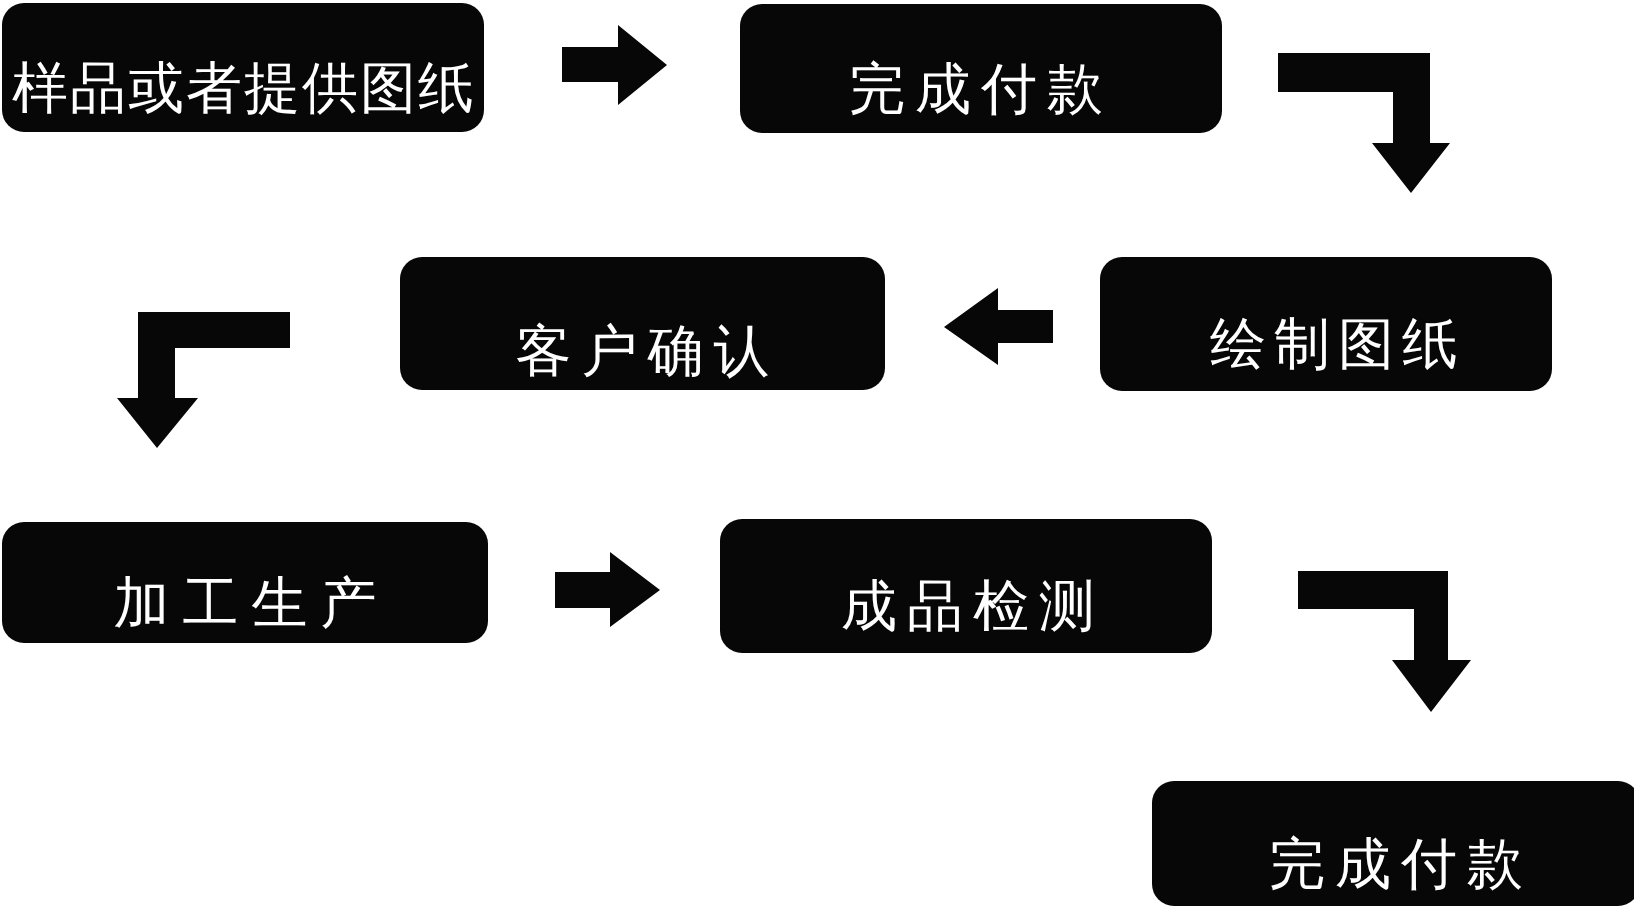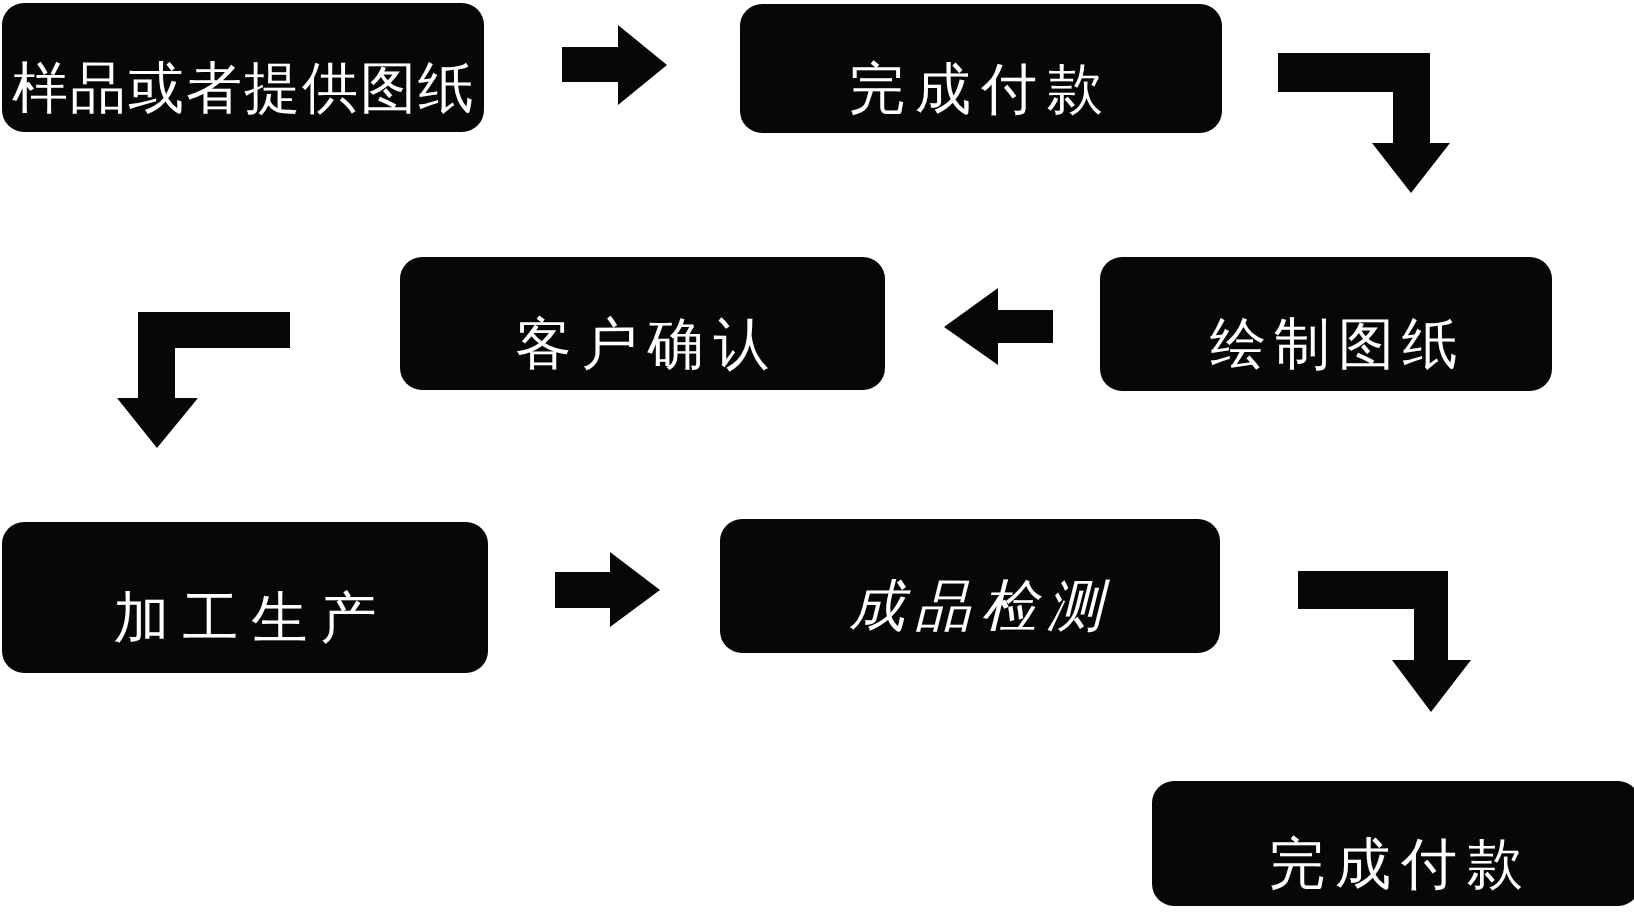--- a/index.html
+++ b/index.html
@@ -24,23 +24,23 @@
     justify-content:center;
     color:var(--node-text);
     font-weight:500;
     white-space:nowrap;
   }
   .node span{display:block;margin-top:42px;}
   
   .n1{left:2px;  top:3px;   width:480px;height:129px;font-size:56px;letter-spacing:2px; padding-left:2px;}
   .n2{left:740px;top:4px;   width:482px;height:129px;font-size:56px;letter-spacing:10px;padding-left:0;}
   .n3{left:1100px;top:257px;width:428px;height:134px;font-size:56px;letter-spacing:8px; padding-left:24px;}
-  .n4{left:400px;top:257px; width:475px;height:133px;font-size:56px;letter-spacing:10px;padding-left:10px;}
-  .n5{left:2px;  top:522px; width:473px;height:151px;font-size:56px;letter-spacing:13px;padding-left:13px;}
-  .n6{left:720px;top:519px; width:478px;height:134px;font-size:56px;letter-spacing:10px;padding-left:22px;font-style:italic;}
+  .n4{left:400px;top:257px; width:475px;height:133px;font-size:56px;letter-spacing:10px;padding-left:10px;align-items:flex-end;}
+  .n5{left:2px;  top:522px; width:473px;height:121px;font-size:56px;letter-spacing:13px;padding-left:13px;}
+  .n6{left:720px;top:519px; width:478px;height:134px;font-size:56px;letter-spacing:10px;padding-left:14px;}
   .n7{left:1152px;top:781px;width:478px;height:125px;font-size:56px;letter-spacing:10px;padding-left:10px;}
   .arrow{position:absolute;display:block;}
   .arrow polygon{fill:var(--node-fill);}
   .a1{left:562px; top:25px; }
   .a2{left:1278px;top:53px; }
   .a3{left:944px; top:288px;}
   .a4{left:117px; top:312px;}
   .a5{left:555px; top:552px;}
   .a6{left:1298px;top:571px;}
 </style>

